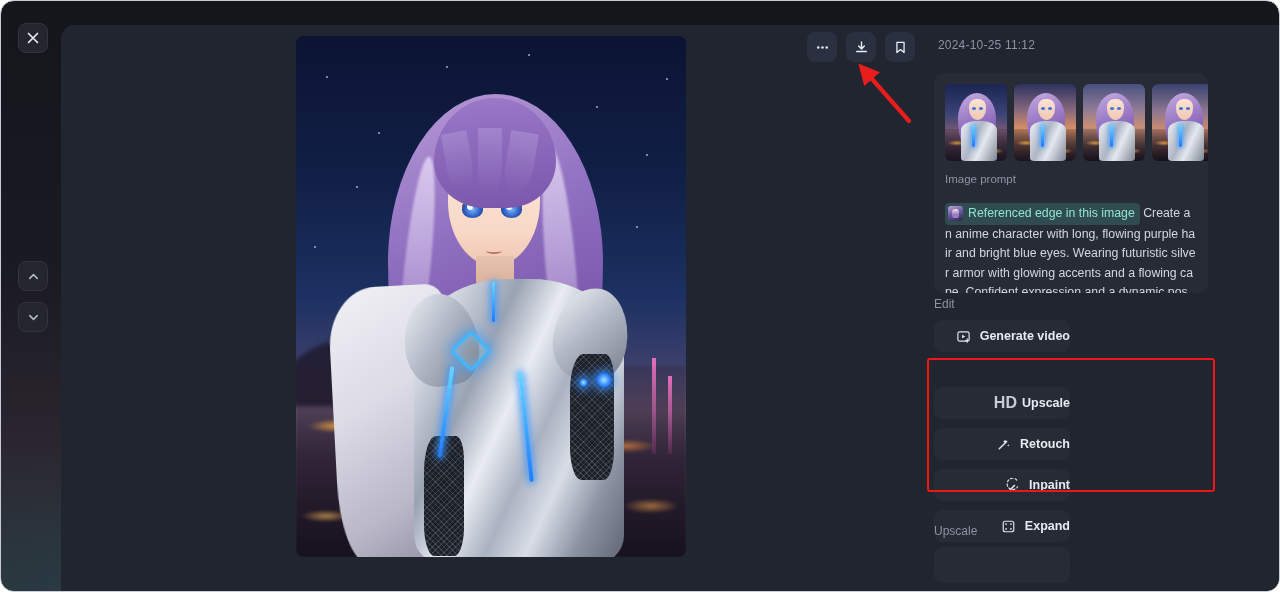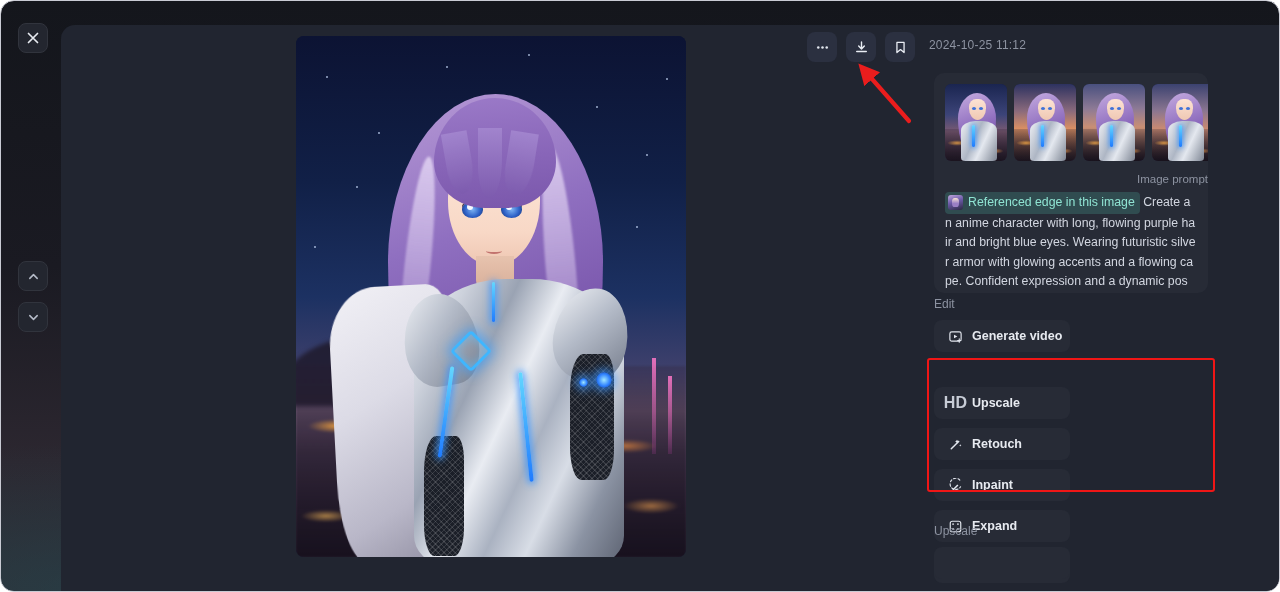--- a/index.html
+++ b/index.html
@@ -264,21 +264,21 @@
 
   
   .right-panel {
     position: absolute;
     left: 920px; top: 24px;
     width: 300px; height: 568px;
     z-index: 3;
     padding: 0;
   }
   .timestamp {
-    position: absolute; left: 8px; top: 13px;
+    position: absolute; left: 17px; top: 13px;
     font-size: 12px; color: #8d93a1; letter-spacing: .2px;
   }
   .prompt-card {
     position: absolute;
     left: 13px; top: 48px;
     width: 274px; height: 220px;
     background: #272b36;
     border-radius: 10px;
     overflow: hidden;
     padding: 11px 0 0 11px;
@@ -341,24 +341,23 @@
     width: 3px; height: 22px;
     background: linear-gradient(180deg,#63d7ff,#1f7bff);
     box-shadow: 0 0 5px 1px rgba(60,150,255,.9);
     border-radius: 2px;
   }
 
   .prompt-label {
     margin-top: 12px;
     font-size: 11.5px;
     color: #8d93a1;
-    text-align: right;
   }
   .prompt-body {
-    margin-top: 7px;
+    margin-top: 18px;
     width: 252px;
     font-size: 12.3px;
     line-height: 19.5px;
     color: #d2d6e0;
     word-break: break-all;
   }
   .ref-chip {
     display: inline-flex;
     align-items: center;
     gap: 5px;
@@ -396,20 +395,21 @@
     width: 136px; height: 32px;
     background: #272b36;
     border-radius: 8px;
     display: flex; align-items: center;
     gap: 9px;
     padding-left: 14px;
     cursor: pointer;
     color: #e7eaf0;
     font-size: 12.5px;
     font-weight: bold;
+    justify-content: flex-end;
   }
   .action-btn .ic {
     width: 15px; height: 15px;
     display: flex; align-items: center; justify-content: center;
     flex: 0 0 15px;
   }
   .hd-badge {
     font-size: 16px; font-weight: bold; color: #c7ccd6;
     letter-spacing: .3px;
     flex: 0 0 auto;

